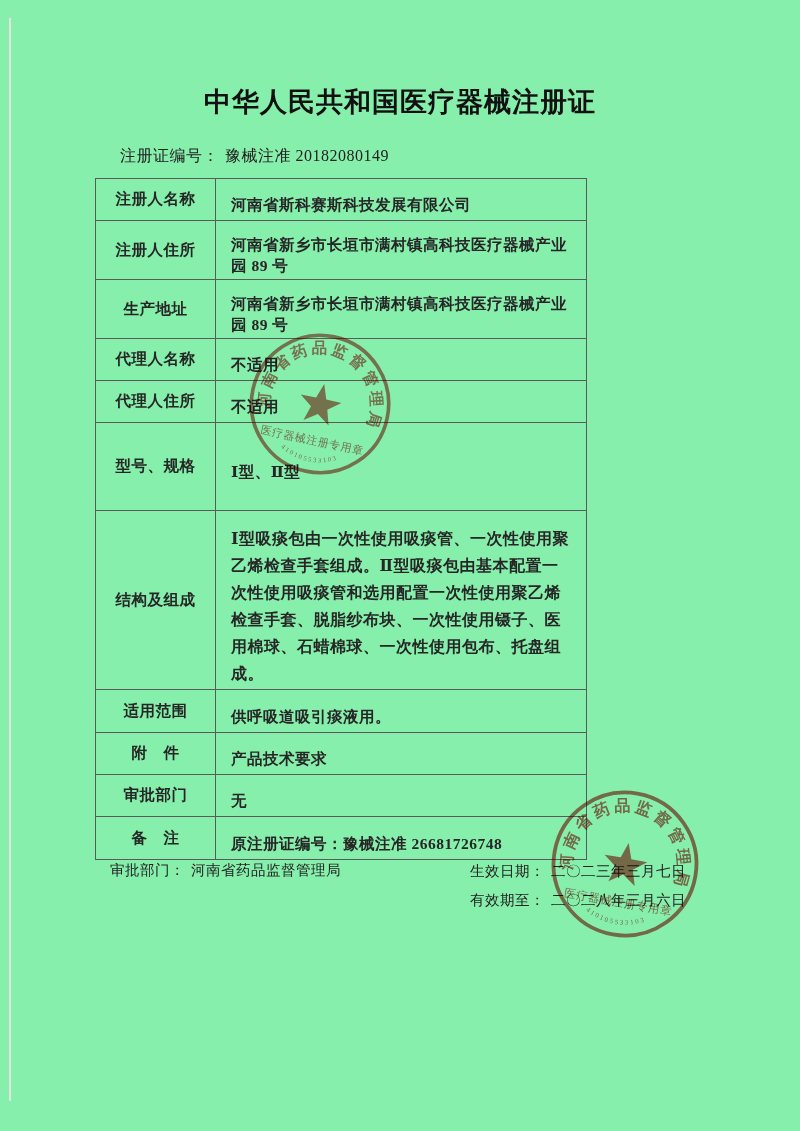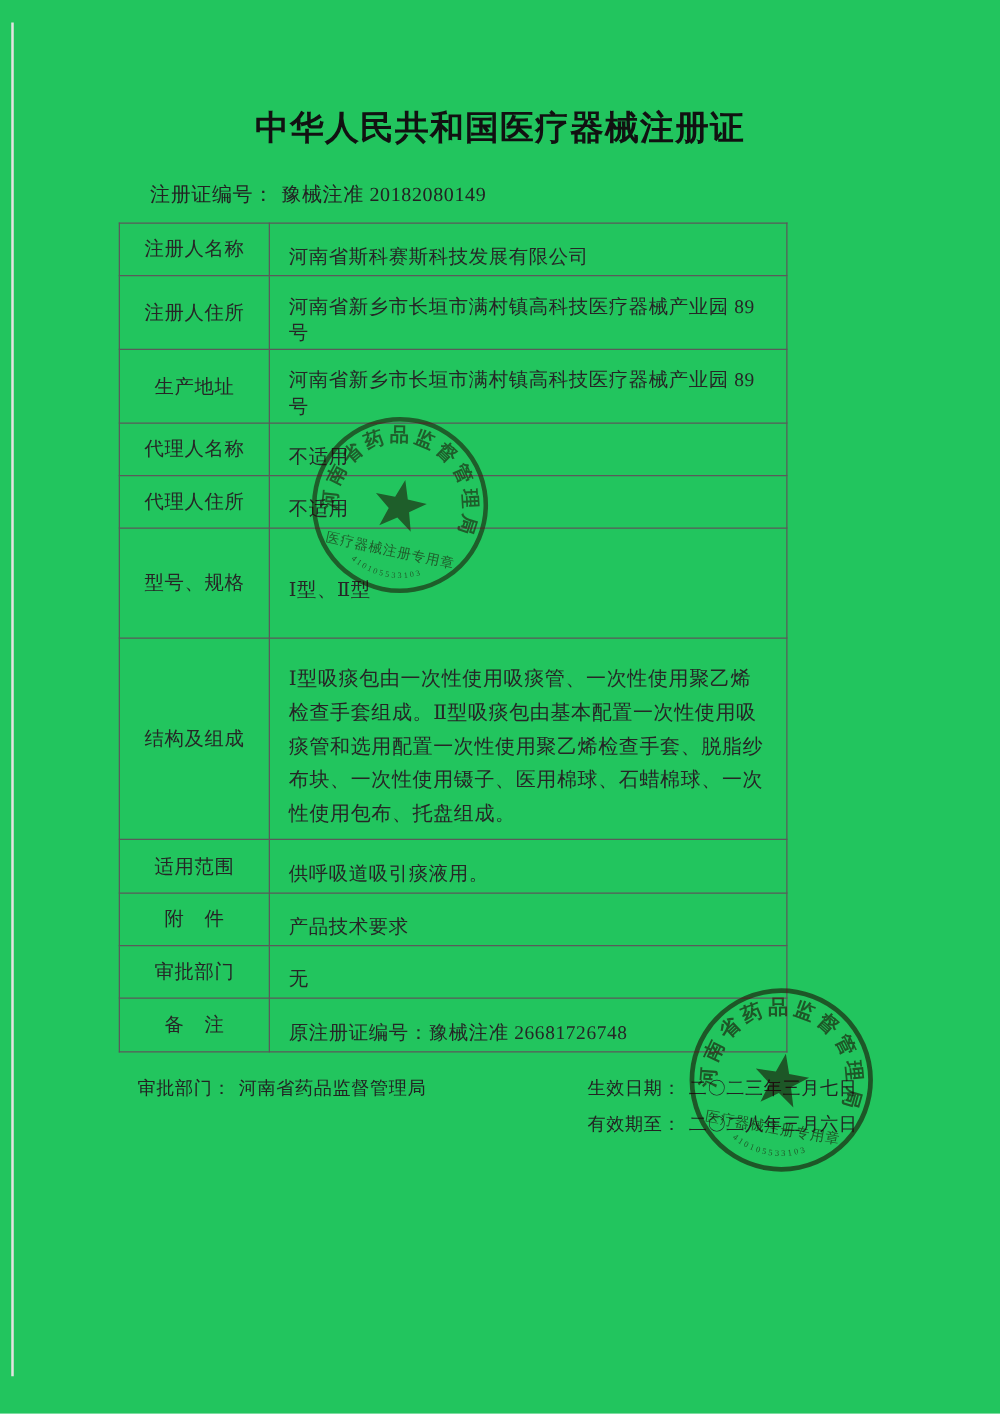--- a/index.html
+++ b/index.html
@@ -4,37 +4,37 @@
 <style>
   html,body{margin:0;padding:0;}
   body{
     width:800px;height:1131px;
     background:#ffffff;
     font-family:"Liberation Serif","DejaVu Serif",serif;
     color:#262626;
     position:relative;
     overflow:hidden;
   }
-  .page{position:absolute;inset:0;background:#22c55e;}
+  .page{position:absolute;inset:0;background:#86efac;}
   .scan-edge{position:absolute;left:9px;top:18px;bottom:30px;width:2px;background:#e3e3e1;}
   .doc-title{
     position:absolute;top:84px;left:0;width:100%;
     text-align:center;
     font-family:"Liberation Sans","DejaVu Sans",sans-serif;
     font-size:27px;font-weight:bold;color:#111;
     letter-spacing:1px;
   }
   .cert-line{
     position:absolute;top:146px;left:120px;
     font-size:16px;color:#222;letter-spacing:0.5px;
   }
   .cert-line .num{margin-left:6px;margin-top:44px;}
   table.cert{
     position:absolute;left:95px;top:178px;
-    width:535px;border-collapse:collapse;table-layout:fixed;
+    width:492px;border-collapse:collapse;table-layout:fixed;font-weight:bold;
   }
   table.cert td{
     border:1px solid #5a5a5a;
     font-size:15.5px;color:#262626;
     vertical-align:middle;
   }
   td.lbl{width:115px;text-align:center;letter-spacing:0.5px;padding:0 2px;}
   td.val{padding:14px 12px 2px 15px;letter-spacing:0.5px;}
   tr.r-std{height:42px;}
   tr.r-std2{height:43px;}

